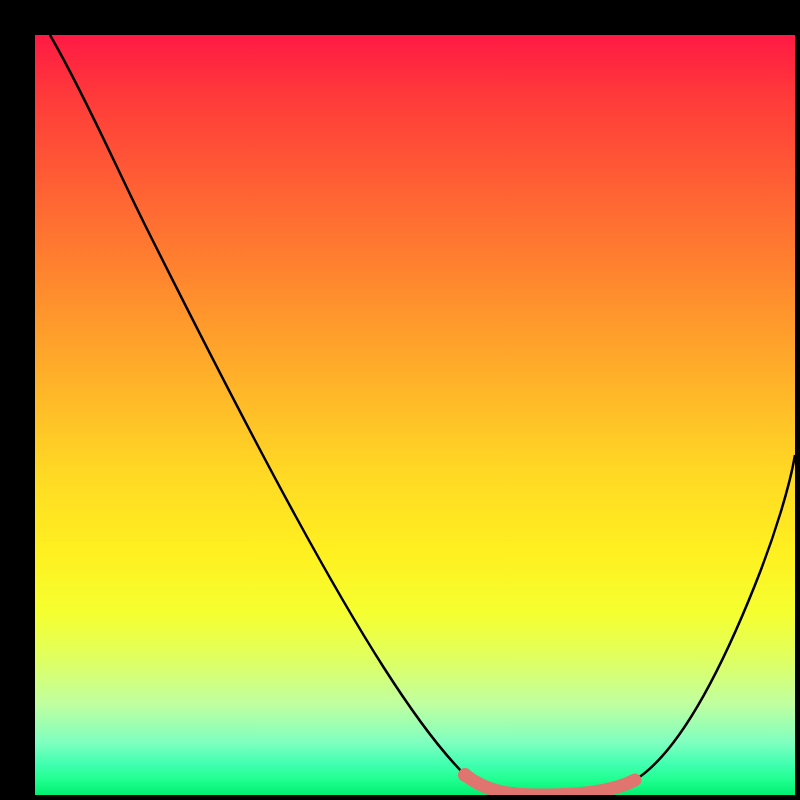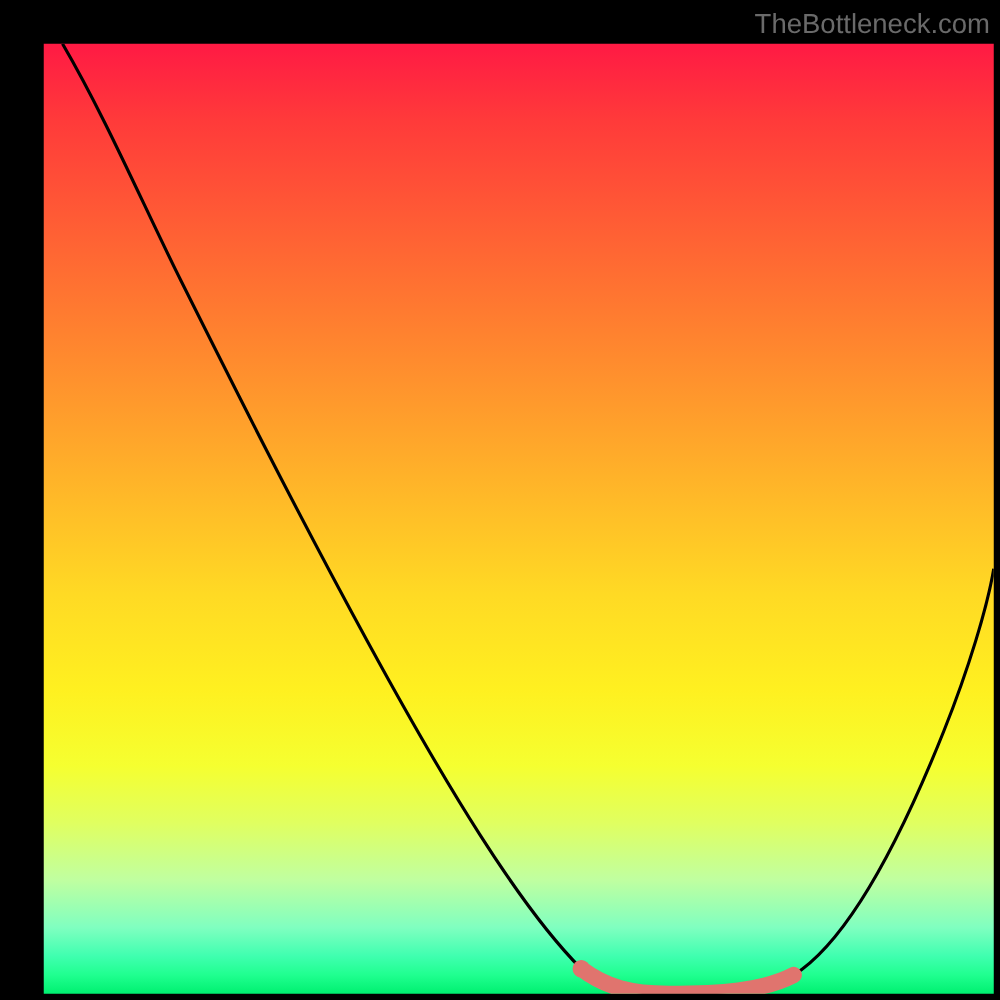--- a/index.html
+++ b/index.html
@@ -60,21 +60,20 @@
   svg.curve {
     position: absolute;
     left: 0; top: 0;
     width: 760px; height: 760px;
   }
 </style>
 </head>
 <body>
 
 <div class="container">
-  <div class="watermark">TheBottleneck.com</div>
 
   <div class="plot-area">
     <div class="gradient-bg"></div>
 
     <svg class="curve" viewBox="0 0 760 760">
       <path d="M 15 0
                C 50 60, 80 130, 110 190
                C 150 270, 200 370, 260 480
                C 320 590, 380 690, 430 740
                C 450 755, 470 760, 500 760

